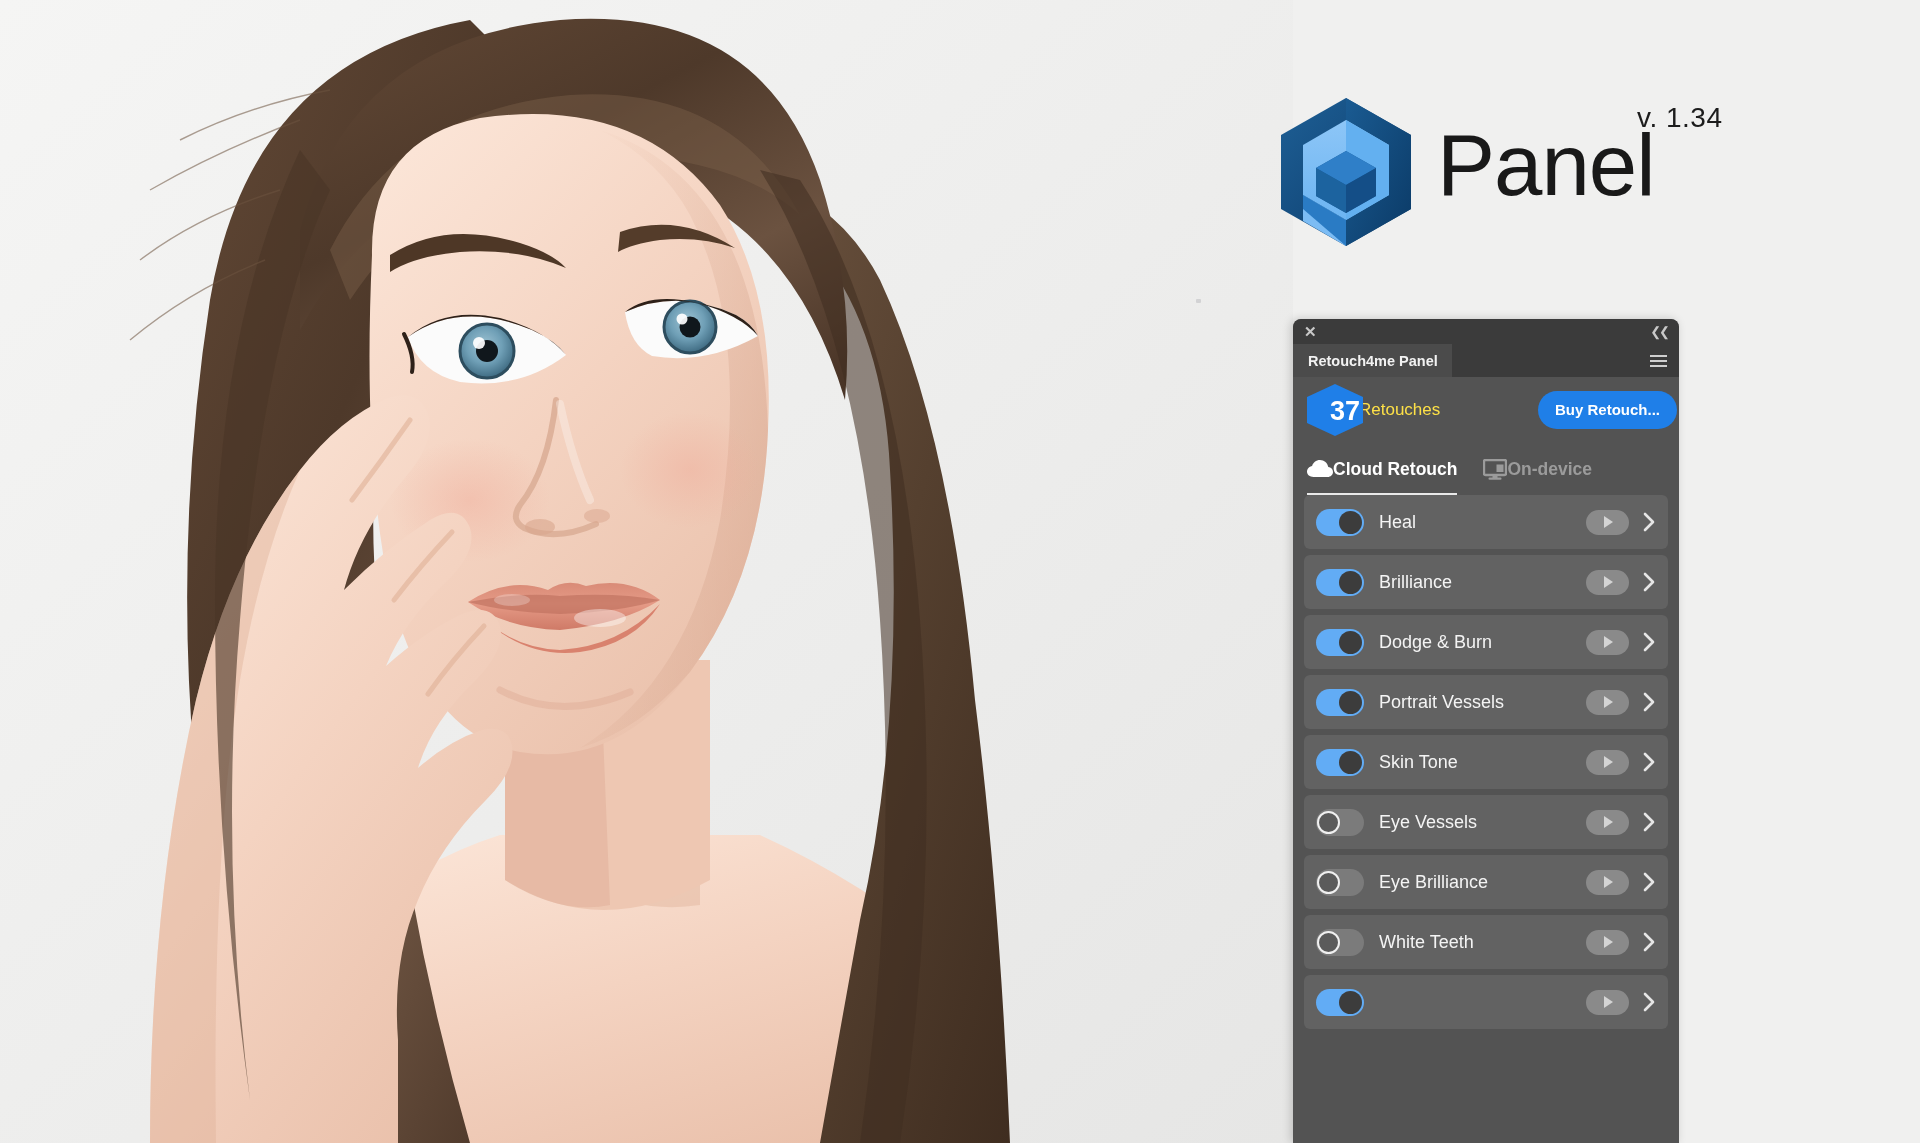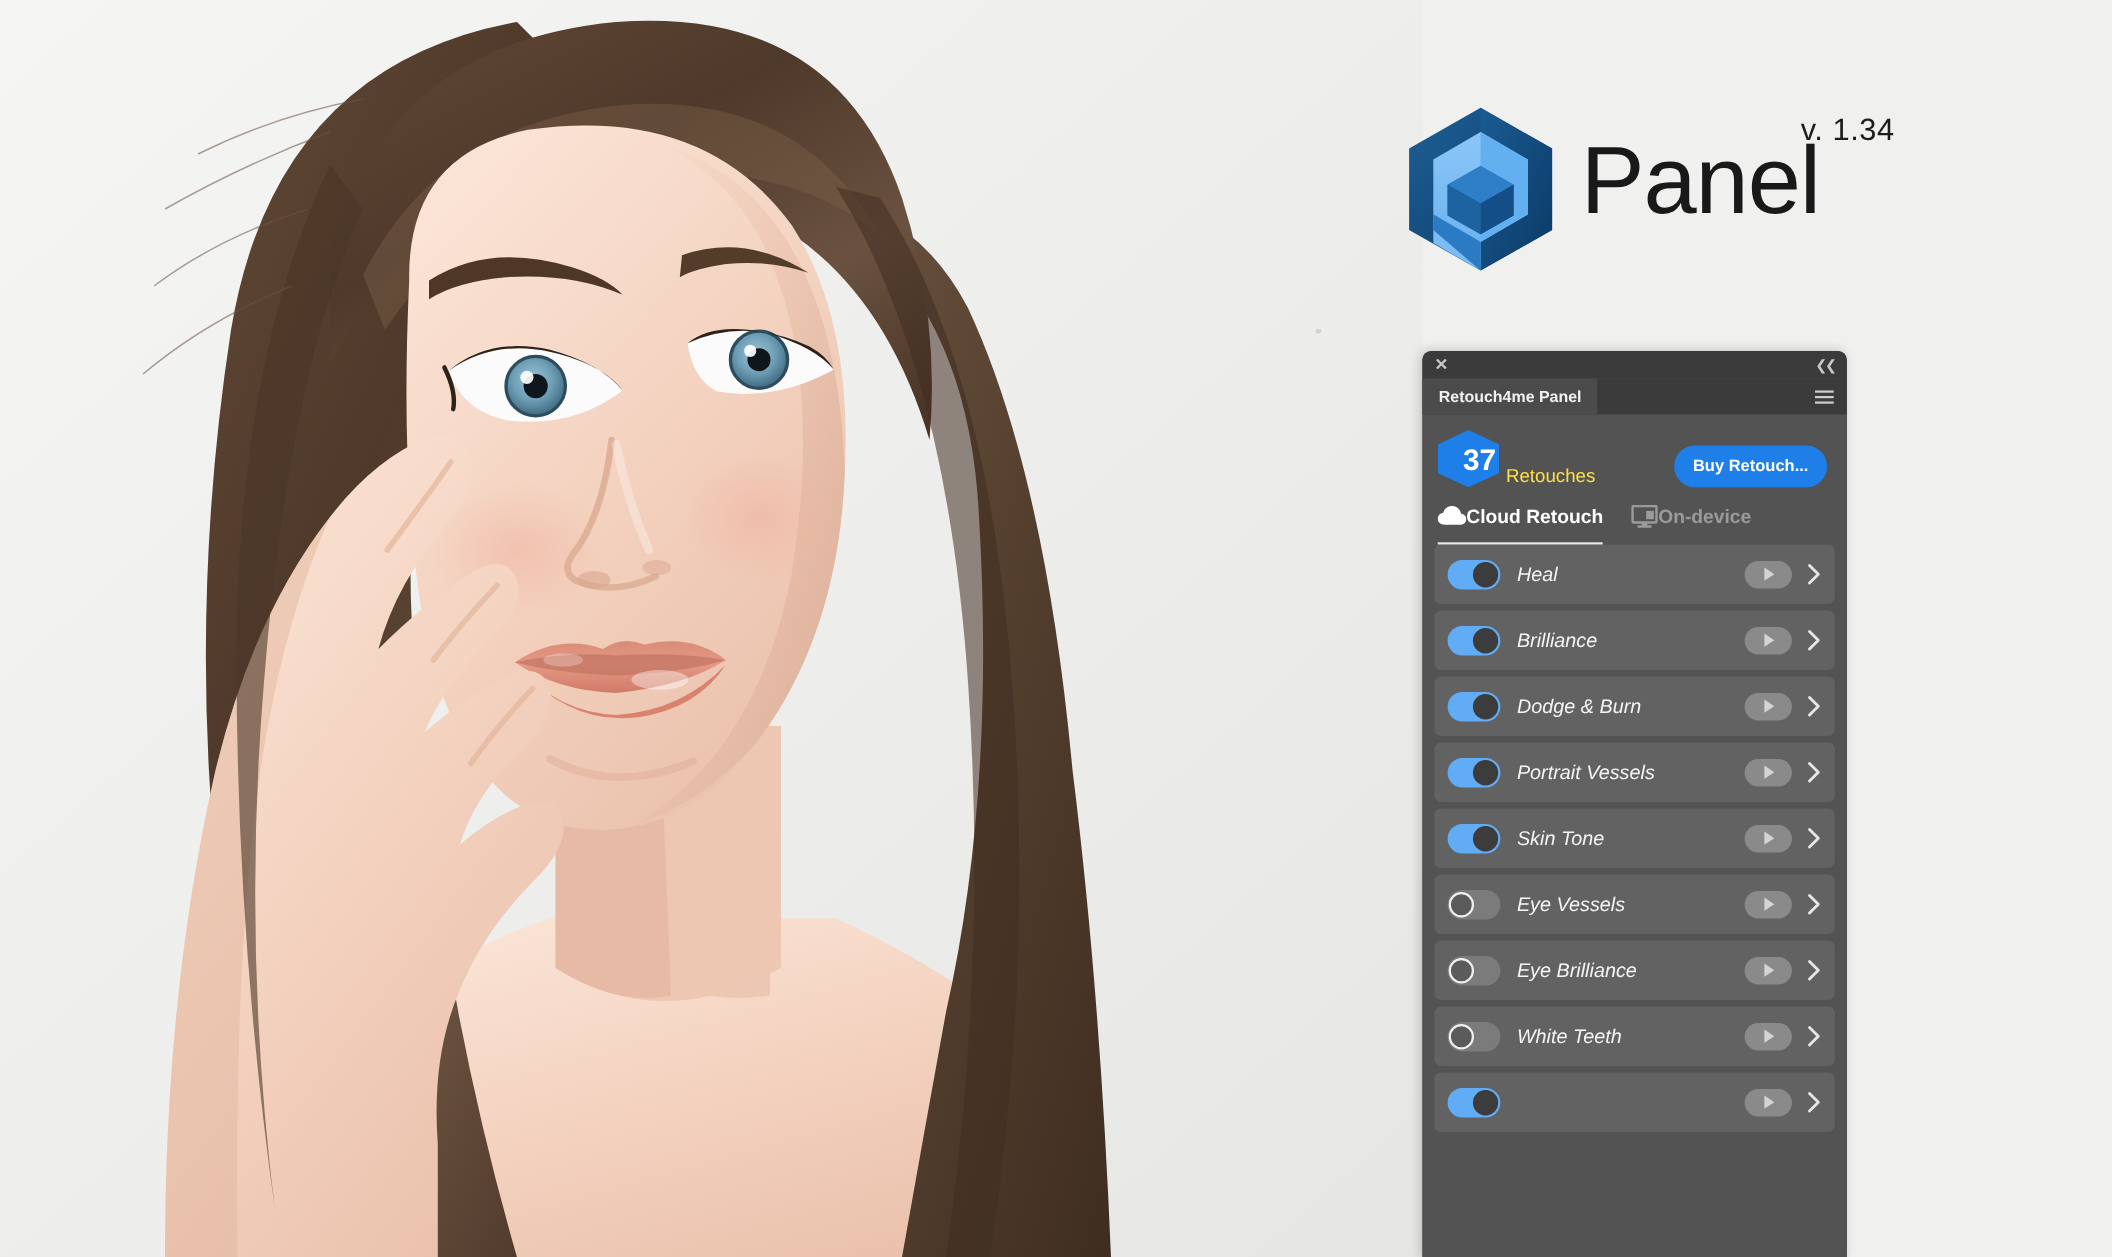--- a/index.html
+++ b/index.html
@@ -61,22 +61,22 @@
     background: #4b4b4b; color: #f2f2f2; font-size: 14.5px; font-weight: 700;
     display: flex; align-items: center; padding: 0 14px 0 15px; cursor: pointer;
   }
   .tabbar-spacer { flex: 1; }
   .burger { width: 42px; display: flex; flex-direction: column; justify-content: center; align-items: center; gap: 3px; cursor: pointer; }
   .burger i { display: block; width: 17px; height: 2px; background: #cfcfcf; }
 
   .panel-body { flex: 1 1 auto; background: #535353; display: flex; flex-direction: column; overflow: hidden; }
 
   .credit-row {
-    height: 66px; flex: 0 0 auto; display: flex; align-items: flex-end;
-    padding: 0 18px 0 14px; gap: 10px;
+    height: 66px; flex: 0 0 auto; display: flex; align-items: center;
+    padding: 0 2px 0 14px; 
   }
   .hexbadge { position: relative; width: 56px; height: 52px; flex: 0 0 auto; display:flex; align-items:center; justify-content:center; }
   .hexbadge .hexshape {
     position:absolute; inset:0; background: #1f7fe8;
     clip-path: polygon(50% 0%, 100% 25%, 100% 75%, 50% 100%, 0% 75%, 0% 25%);
   }
   .hexbadge .hexnum {
     position: relative; color: #fff; font-size: 27px; font-weight: 700; left: 10px; top: 1px;
   }
   .credit-label { color: #fde047; font-size: 17px; font-weight: 400; margin-left: -4px; }
@@ -96,21 +96,21 @@
   .mode-tab .mt-label { font-size: 17.5px; font-weight: 700; }
   .mode-tab.active .mt-label { color: #ffffff; }
   .mode-tab.inactive .mt-label { color: #9b9b9b; }
   .mode-tab.active::after {
     content: ""; position: absolute; left: 0; right: 26px; bottom: 0;
     height: 2px; background: #e9e9e9;
   }
   .ic-cloud { width: 26px; height: 18px; flex: 0 0 auto; }
   .ic-monitor { width: 24px; height: 21px; flex: 0 0 auto; }
 
-  .feature-list { flex: 1 1 auto; overflow: hidden; padding: 0 11px; font-style: italic; }
+  .feature-list { flex: 1 1 auto; overflow: hidden; padding: 0 11px; }
   .feature-row {
     height: 54px; background: #626262; border-radius: 6px;
     display: flex; align-items: center; padding: 0 10px 0 12px; margin-bottom: 6px;
   }
   .toggle { width: 48px; height: 27px; border-radius: 14px; position: relative; flex: 0 0 auto; cursor: pointer; }
   .toggle.on { background: #62acf5; }
   .toggle.off { background: #7b7b7b; }
   .toggle .knob { position: absolute; top: 2px; width: 23px; height: 23px; border-radius: 50%; }
   .toggle.on .knob { right: 2px; background: #3c3c3c; }
   .toggle.off .knob { left: 1px; background: #5b5b5b; border: 2.5px solid #f0f0f0; }

